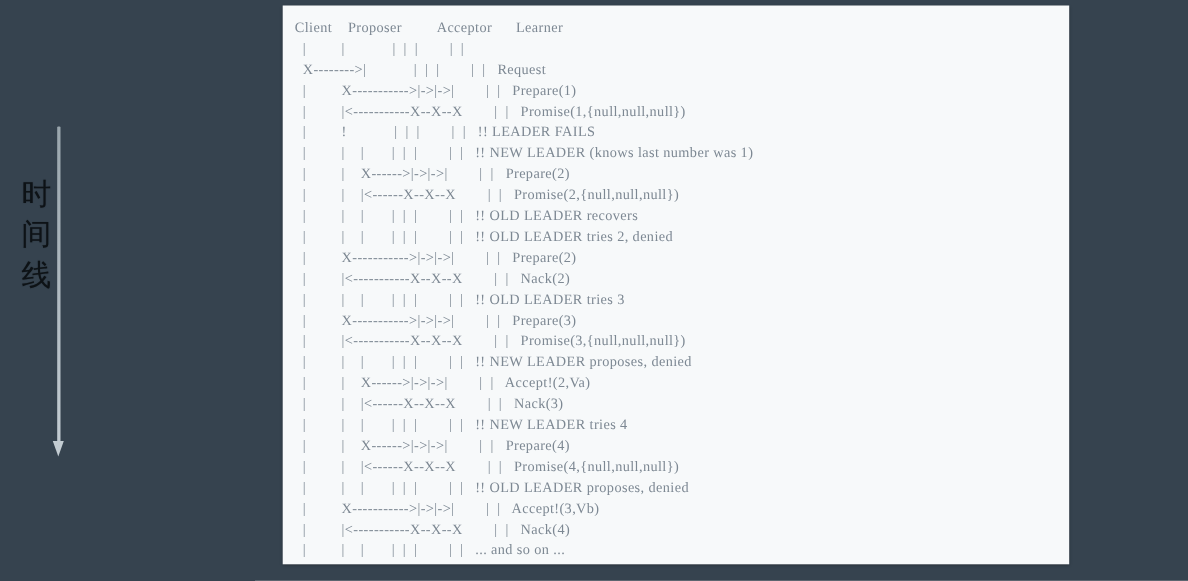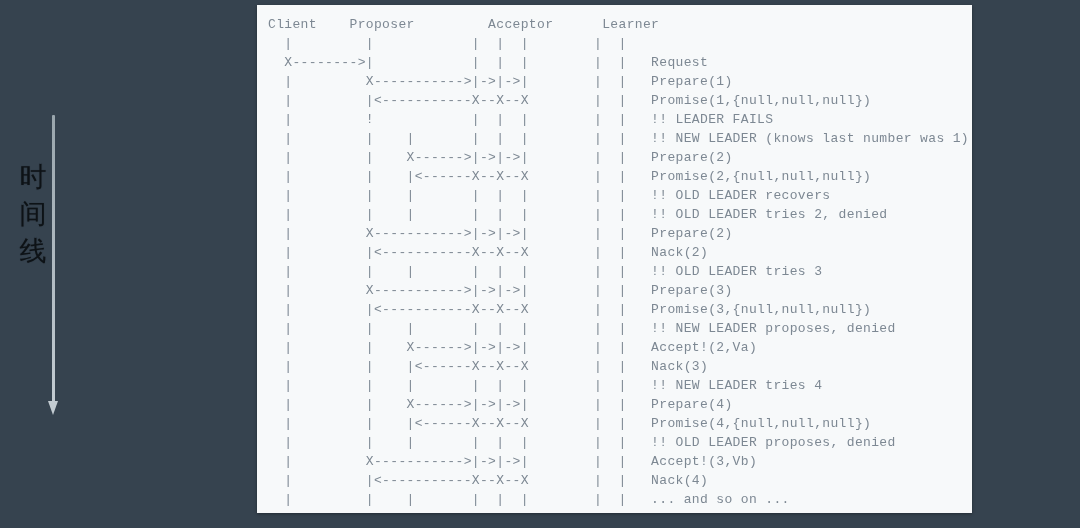--- a/index.html
+++ b/index.html
@@ -76,21 +76,21 @@
     background: #f7f9fa;
     box-shadow: 0 1px 3px rgba(0,0,0,0.35);
     overflow: hidden;
   }
 
   #ascii-diagram {
     position: absolute;
     left: 11px;
     top: 10px;
     margin: 0;
-    font-family: Liberation Mono, monospace;
+    font-family: Liberation Serif, serif;
     font-size: 13px;
     line-height: 19px;
     color: #7d8893;
     white-space: pre;
     letter-spacing: 0.35px;
     -webkit-font-smoothing: none;
   }
 </style>
 </head>
 <body>

